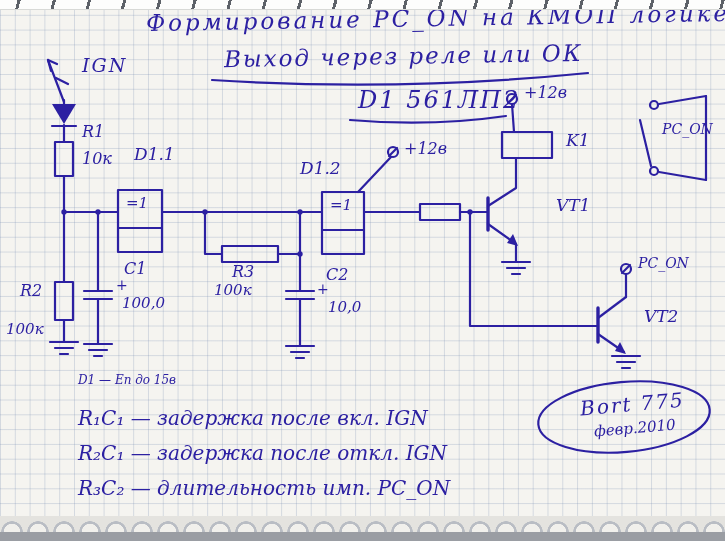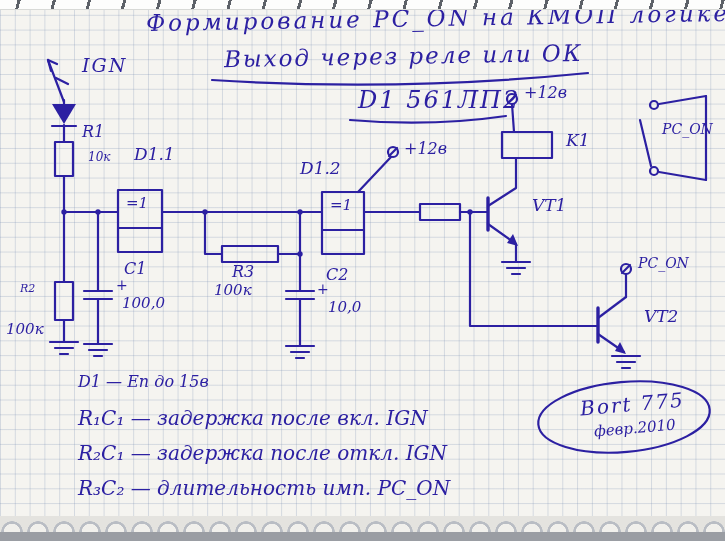--- a/index.html
+++ b/index.html
@@ -172,51 +172,51 @@
     </g>
   </svg>
 
   <div class="hw tilt" style="left:146px;top:6px;font-size:23px;letter-spacing:3px;">Формирование PC_ON на КМОП логике</div>
   <div class="hw tilt" style="left:224px;top:44px;font-size:23px;letter-spacing:2px;">Выход через реле или ОК</div>
 
   <div class="hw" style="left:82px;top:56px;font-size:19px;letter-spacing:2px;">IGN</div>
   <div class="hw" style="left:358px;top:88px;font-size:24px;letter-spacing:2px;font-style:italic;">D1 561ЛП2</div>
 
   <div class="hw" style="left:82px;top:124px;font-size:16px;">R1</div>
-  <div class="hw" style="left:88px;top:151px;font-size:12px;">10к</div>
+  <div class="hw" style="left:82px;top:151px;font-size:16px;">10к</div>
   <div class="hw" style="left:134px;top:146px;font-size:17px;text-align:center;">D1.1</div>
   <div class="hw" style="left:300px;top:160px;font-size:17px;">D1.2</div>
 
   <div class="hw" style="left:126px;top:196px;font-size:15px;">=1</div>
   <div class="hw" style="left:330px;top:198px;font-size:15px;">=1</div>
 
   <div class="hw" style="left:404px;top:141px;font-size:16px;">+12в</div>
   <div class="hw" style="left:524px;top:85px;font-size:16px;">+12в</div>
 
   <div class="hw" style="left:566px;top:132px;font-size:17px;">K1</div>
-  <div class="hw" style="left:532px;top:197px;font-size:17px;">VT1</div>
+  <div class="hw" style="left:556px;top:197px;font-size:17px;">VT1</div>
   <div class="hw" style="left:644px;top:308px;font-size:17px;">VT2</div>
 
   <div class="hw" style="left:662px;top:122px;font-size:14px;">PC_ON</div>
   <div class="hw" style="left:638px;top:256px;font-size:14px;">PC_ON</div>
 
-  <div class="hw" style="left:20px;top:283px;font-size:11px;">R2</div>
+  <div class="hw" style="left:20px;top:283px;font-size:16px;">R2</div>
   <div class="hw" style="left:6px;top:322px;font-size:15px;">100к</div>
 
   <div class="hw" style="left:232px;top:264px;font-size:16px;">R3</div>
   <div class="hw" style="left:214px;top:283px;font-size:15px;">100к</div>
 
   <div class="hw" style="left:124px;top:261px;font-size:16px;">C1</div>
   <div class="hw" style="left:116px;top:278px;font-size:14px;">+</div>
   <div class="hw" style="left:122px;top:296px;font-size:15px;">100,0</div>
 
   <div class="hw" style="left:326px;top:267px;font-size:16px;">C2</div>
   <div class="hw" style="left:317px;top:282px;font-size:14px;">+</div>
   <div class="hw" style="left:328px;top:300px;font-size:15px;">10,0</div>
 
-  <div class="hw" style="left:78px;top:374px;font-size:16px;">D1 — Еп до 15в</div>
+  <div class="hw" style="left:78px;top:374px;font-size:12px;">D1 — Еп до 15в</div>
   <div class="hw" style="left:78px;top:408px;font-size:20px;text-align:right;">R₁C₁ — задержка после вкл. IGN</div>
   <div class="hw" style="left:78px;top:443px;font-size:20px;">R₂C₁ — задержка после откл. IGN</div>
   <div class="hw" style="left:78px;top:478px;font-size:20px;">R₃C₂ — длительность имп. PC_ON</div>
 
   <div class="hw tilt2" style="left:580px;top:394px;font-size:20px;letter-spacing:2px;">Bort 775</div>
   <div class="hw tilt2" style="left:594px;top:421px;font-size:15px;">февр.2010</div>
 </div>
 
 </body></html>

